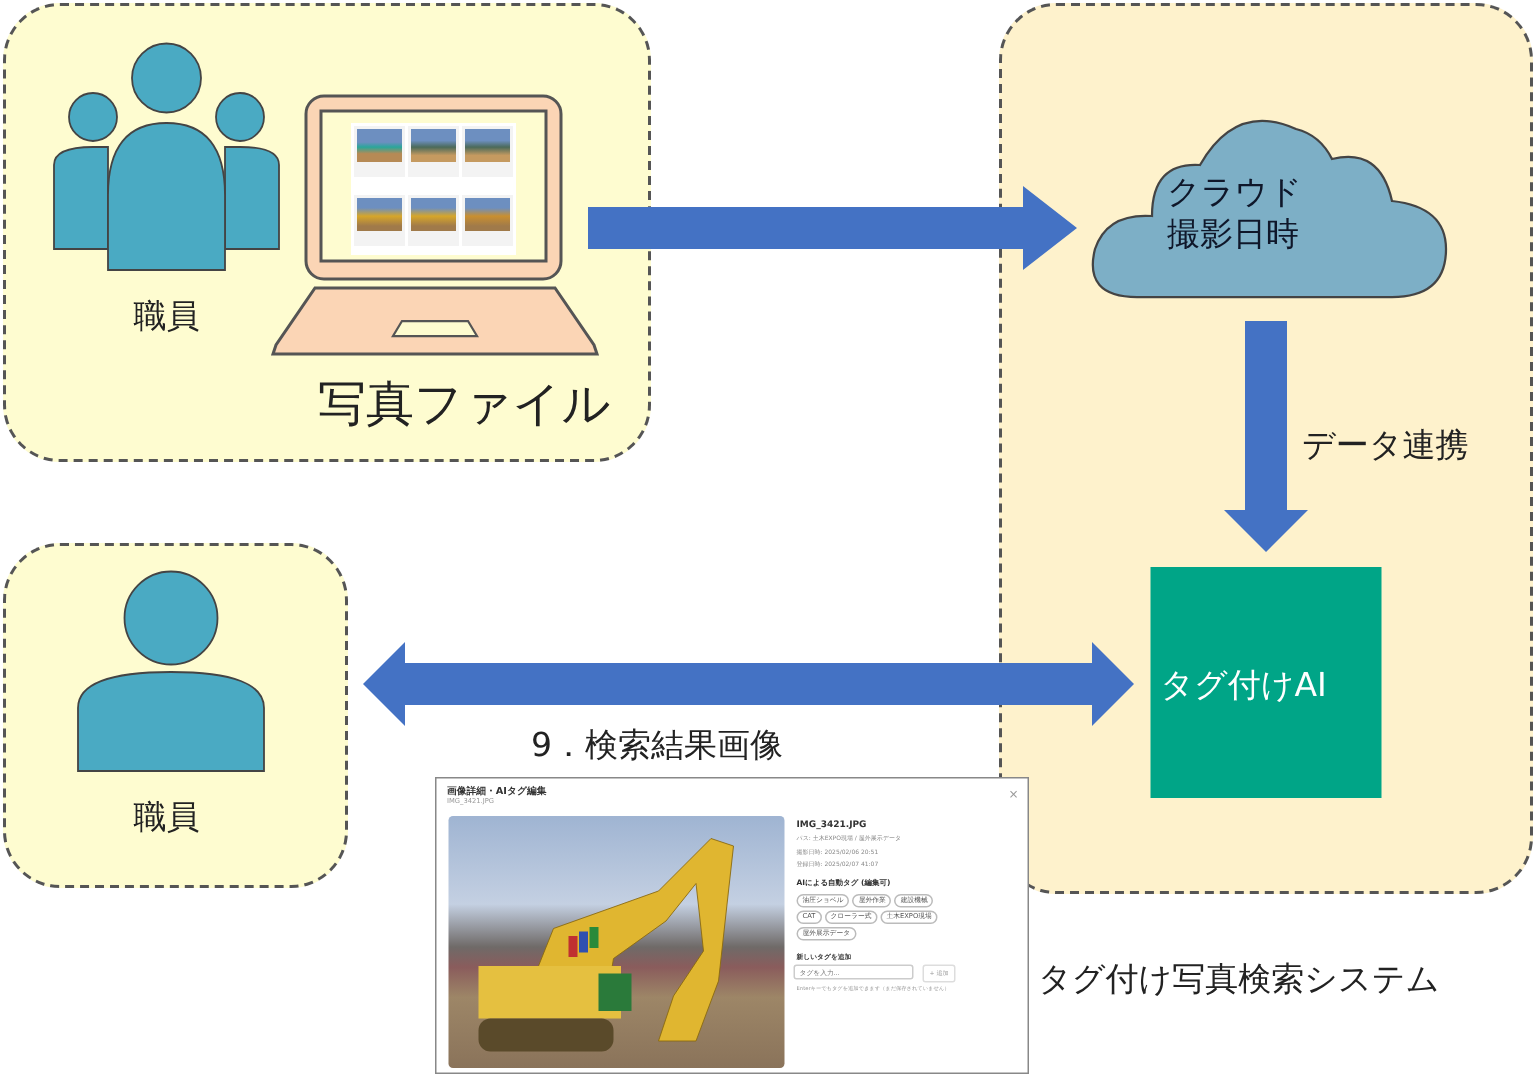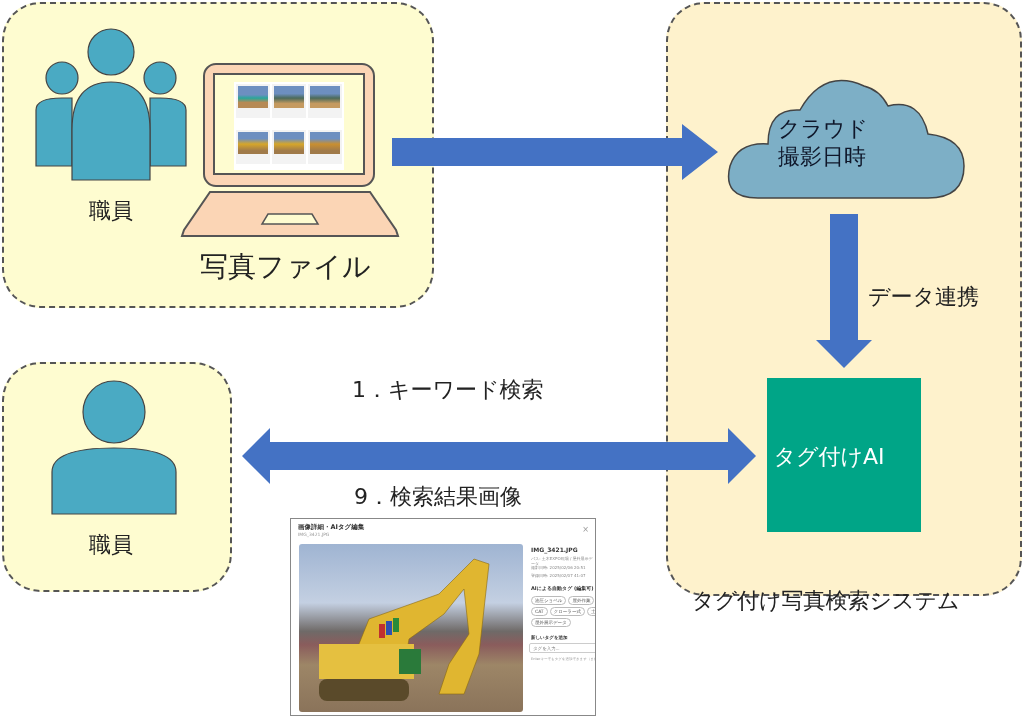--- a/index.html
+++ b/index.html
@@ -5,21 +5,21 @@
   html, body { margin:0; padding:0; }
   body { width:1024px; height:717px; position:relative; background:#ffffff; overflow:hidden;
          font-family:"DejaVu Sans", sans-serif; color:#222; }
   .abs { position:absolute; }
   .box { position:absolute; border:2px dashed #555; border-radius:38px; box-sizing:border-box; }
   .lbl { position:absolute; font-size:22px; color:#222; white-space:nowrap; }
   .ctr { text-align:center; }
   svg { position:absolute; overflow:visible; }
   .thumb { position:absolute; background:#f3f3f3; }
   .thumb .img { position:absolute; left:2px; top:2px; right:2px; height:22px; }
-  .panel { position:absolute; left:290px; top:518px; width:306px; height:198px; background:#fff;
+  .panel { position:absolute; left:290px; top:518px; width:396px; height:198px; background:#fff;
            border:1px solid #888; box-sizing:border-box; font-size:6px; color:#333; overflow:hidden; }
   .tag { display:inline-block; border:1px solid #bbb; border-radius:6px; padding:0 3px; margin:1px 1px; font-size:4.5px; line-height:7px; color:#555; }
 </style>
 </head>
 <body>
 
 <div class="box" style="left:2px;top:2px;width:432px;height:306px;background:#fefcd0;"></div>
 
 <svg style="left:36px;top:30px;" width="150" height="152">
   <g fill="#4aaac3" stroke="#444" stroke-width="1.2">
@@ -52,21 +52,21 @@
   <div class="thumb" style="left:2px;top:48px;width:34px;height:34px;">
       <div class="img" style="background:linear-gradient(#6d8fc0 30%,#d6a62a 55%,#a07a4a 85%);"></div>
     </div>
   <div class="thumb" style="left:38px;top:48px;width:34px;height:34px;">
       <div class="img" style="background:linear-gradient(#6d8fc0 30%,#d6a62a 55%,#a07a4a 85%);"></div>
     </div>
   <div class="thumb" style="left:74px;top:48px;width:34px;height:34px;">
       <div class="img" style="background:linear-gradient(#6d8fc0 30%,#c98f30 55%,#a07a4a 85%);"></div>
     </div>
 </div>
-<div class="lbl" style="left:200px;top:248px;font-size:28px;">写真ファイル</div>
+<div class="lbl" style="left:212px;top:248px;font-size:32px;">写真ファイル</div>
 
 <div class="box" style="left:666px;top:2px;width:356px;height:594px;background:#fef2cc;"></div>
 
 <svg style="left:392px;top:124px;" width="326" height="56">
   <path d="M0,14 L290,14 L290,0 L326,28 L290,56 L290,42 L0,42 Z" fill="#4472c4"></path>
 </svg>
 <div class="lbl ctr" style="left:452px;top:84px;width:200px;line-height:28px;">
 </div>
 
 <svg style="left:728px;top:62px;" width="240" height="140">
@@ -78,36 +78,35 @@
 </div>
 
 <svg style="left:816px;top:214px;" width="56" height="154">
   <path d="M14,0 L42,0 L42,126 L56,126 L28,154 L0,126 L14,126 Z" fill="#4472c4"></path>
 </svg>
 <div class="lbl" style="left:868px;top:282px;text-align:right;">データ連携</div>
 
 <div class="abs" style="left:767px;top:378px;width:154px;height:154px;background:#00a587;"></div>
 <div class="lbl ctr" style="left:767px;top:442px;width:124px;color:#fff;">タグ付けAI</div>
 
-<div class="lbl" style="left:692px;top:586px;">タグ付け写真検索システム</div>
+<div class="lbl" style="left:692px;top:638px;">タグ付け写真検索システム</div>
 
 <div class="box" style="left:2px;top:362px;width:230px;height:230px;background:#fefcd0;"></div>
 <svg style="left:50px;top:380px;" width="128" height="134">
   <g fill="#4aaac3" stroke="#444" stroke-width="1.2">
     <circle cx="64" cy="32" r="31"></circle>
     <path d="M2,134 L2,92 Q2,68 64,68 Q126,68 126,92 L126,134 Z"></path>
   </g>
 </svg>
 <div class="lbl ctr" style="left:76px;top:530px;width:70px;">職員</div>
 
 <svg style="left:242px;top:428px;" width="514" height="56">
   <path d="M0,28 L28,0 L28,14 L486,14 L486,0 L514,28 L486,56 L486,42 L28,42 L28,56 Z" fill="#4472c4"></path>
 </svg>
 <div class="lbl" style="left:352px;top:376px;line-height:28px;">
-  <div>1．キーワード検索</div>
 </div>
 <div class="lbl" style="left:354px;top:482px;">9．検索結果画像</div>
 
 <div class="panel">
   <div class="abs" style="left:7px;top:4px;font-weight:bold;font-size:6.5px;">画像詳細・AIタグ編集</div>
   <div class="abs" style="left:7px;top:13px;font-size:4.5px;color:#999;">IMG_3421.JPG</div>
   <div class="abs" style="right:6px;top:6px;font-size:8px;color:#999;">×</div>
   <div class="abs" style="left:8px;top:25px;width:224px;height:168px;border-radius:3px;
               background:linear-gradient(180deg,#9fb4d2 0%,#c4d0e2 35%,#6f6a68 52%,#8a5c5c 60%,#9d8667 72%,#8a735a 100%);">
     <svg style="left:0;top:0;" width="224" height="168">

